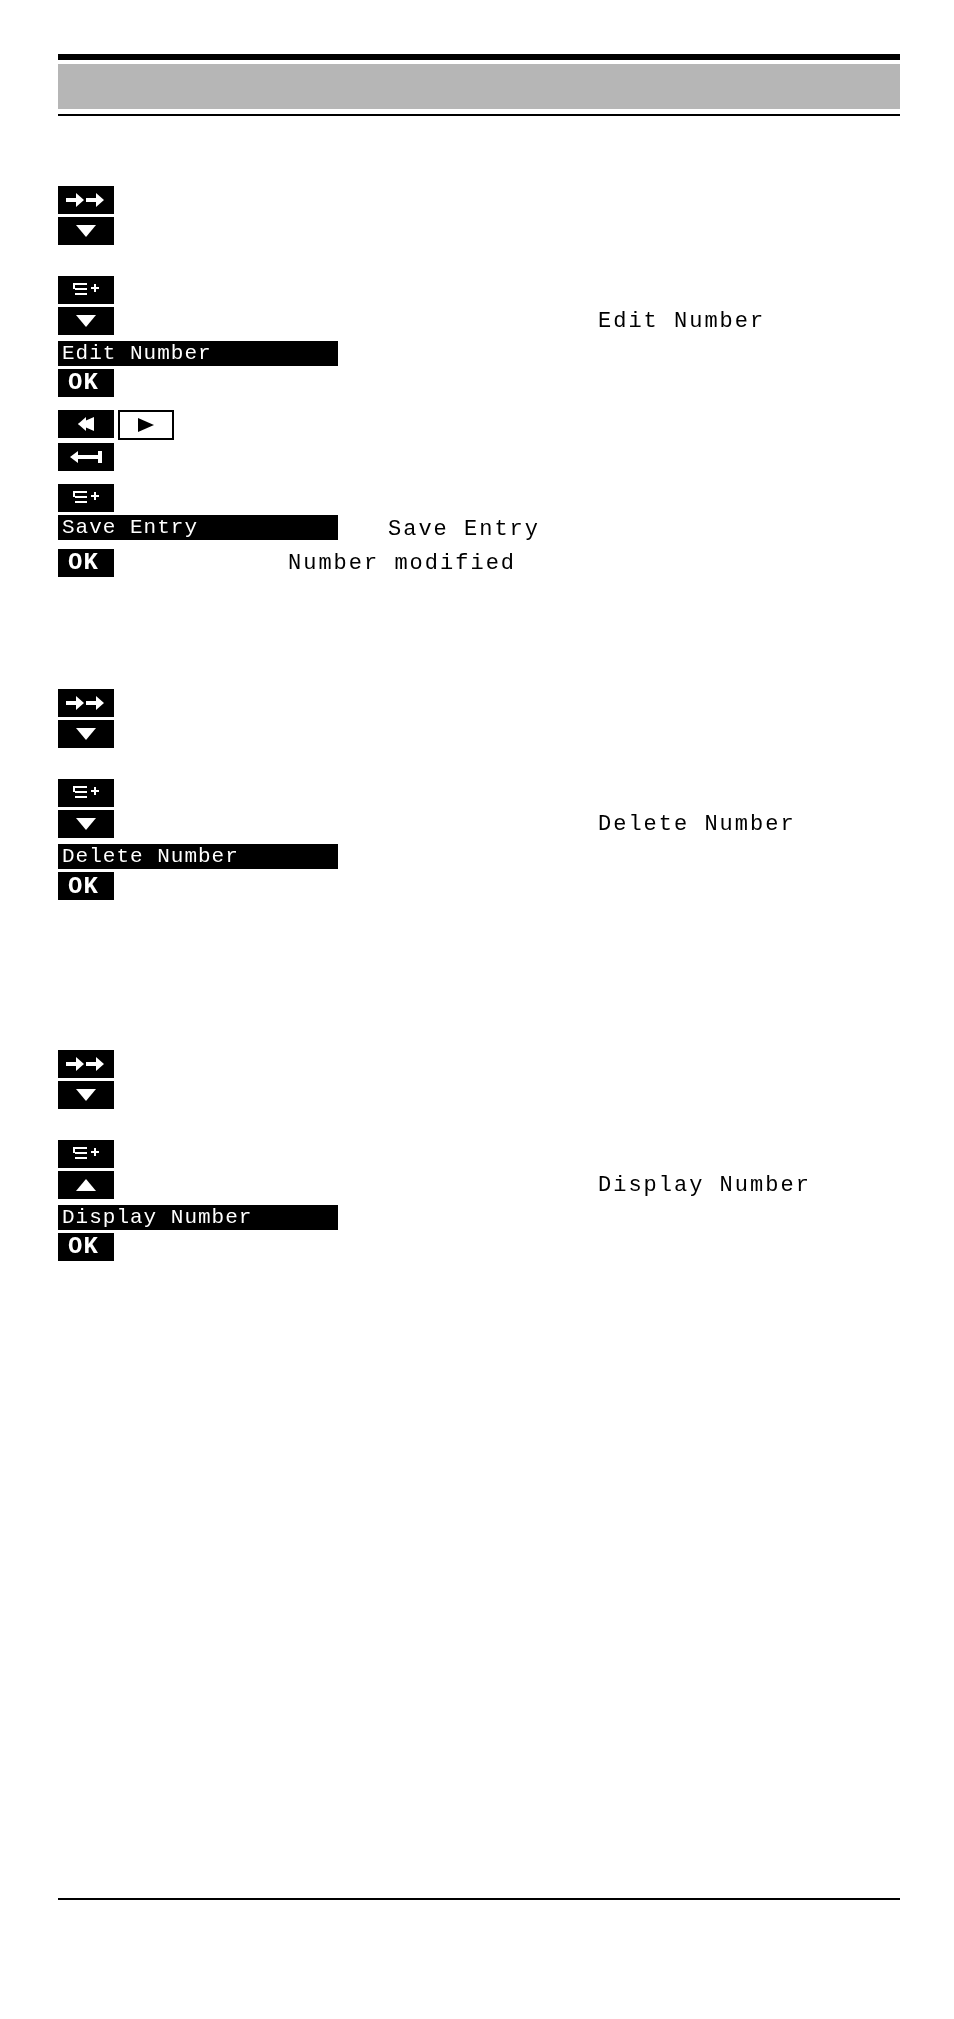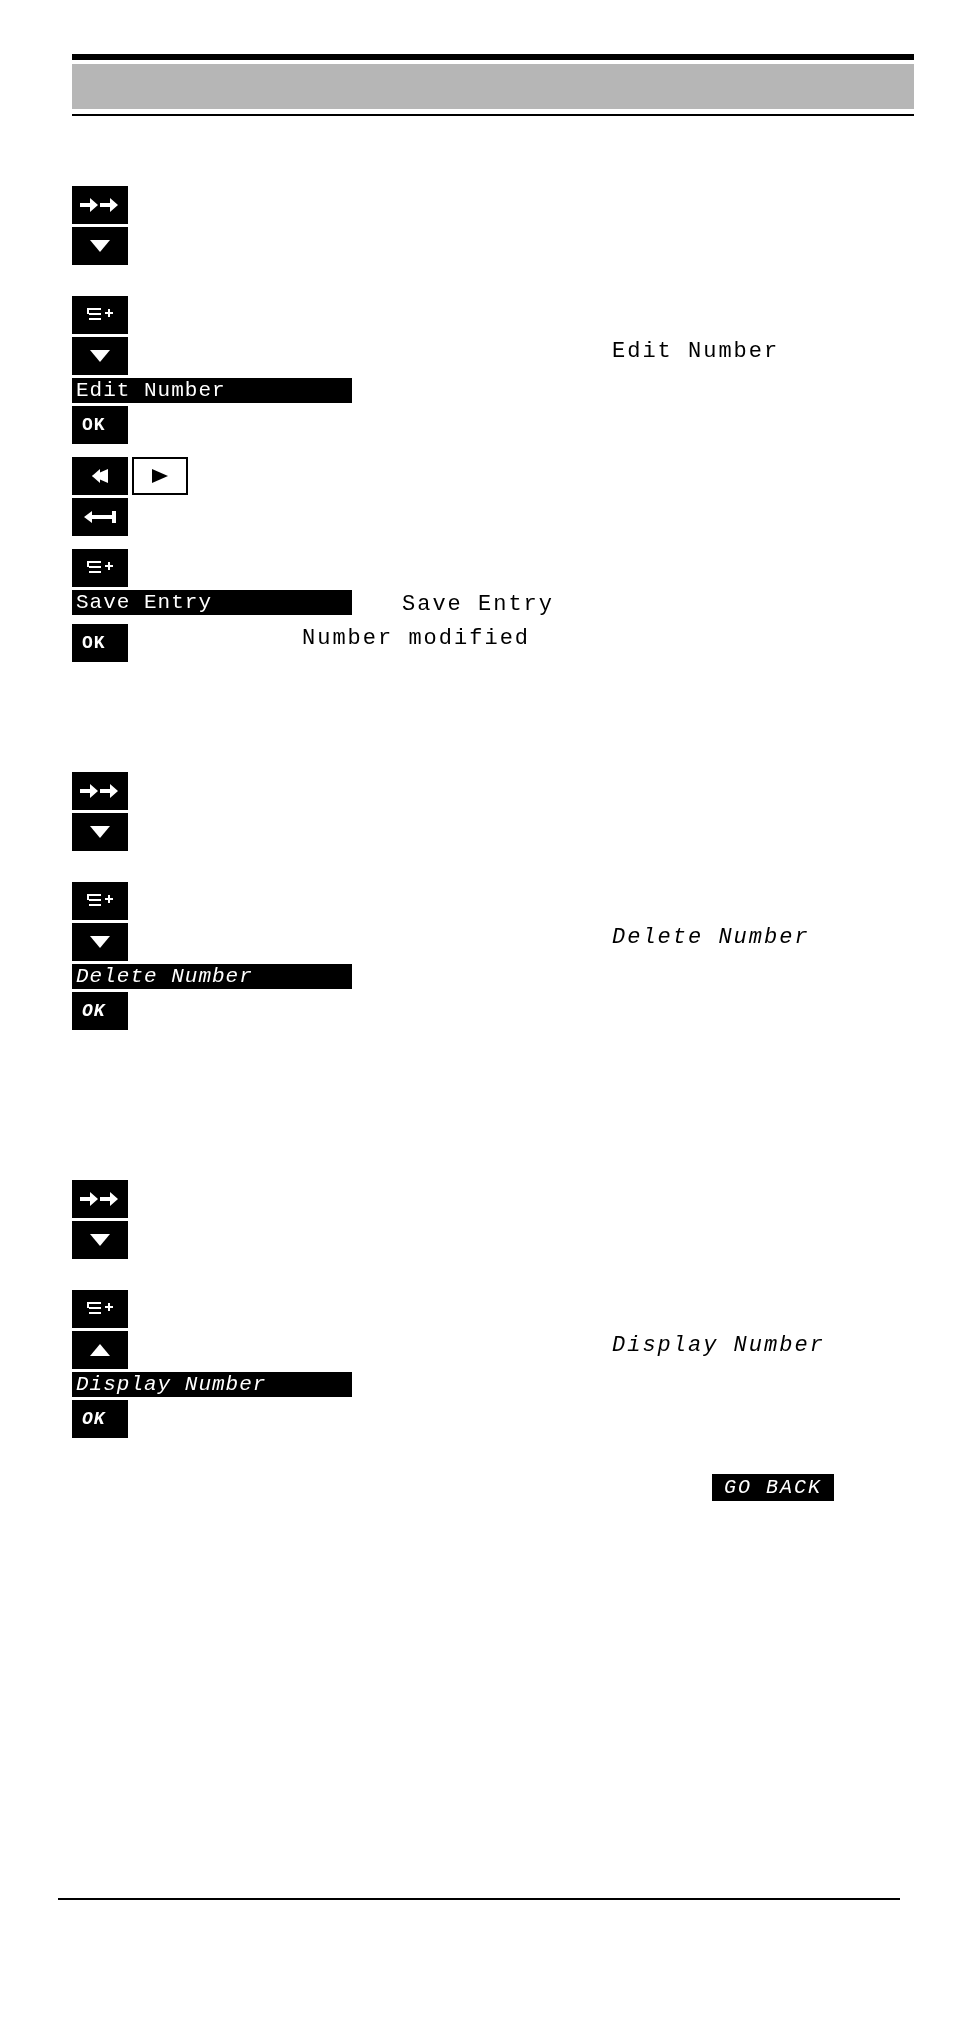--- a/index.html
+++ b/index.html
@@ -5,21 +5,21 @@
   * { margin: 0; padding: 0; box-sizing: border-box; }
   body {
     width: 954px;
     height: 2019px;
     background: #fff;
     font-family: 'Courier New', monospace;
     position: relative;
   }
   .page {
     position: absolute;
-    left: 72px;
+    left: 58px;
     top: 0;
     width: 842px;
   }
   .top-black-bar {
     height: 6px;
     background: #000;
     margin-top: 54px;
   }
   .top-grey-bar {
     height: 45px;
@@ -27,36 +27,36 @@
     margin-top: 4px;
   }
   .thin-line {
     height: 2px;
     background: #000;
     margin-top: 5px;
   }
   .section {
     margin-top: 70px;
   }
-  .section + .section { margin-top: 110px; font-style: italic; }
+  .section + .section { margin-top: 110px; }
   .row {
     display: flex;
     align-items: flex-start;
     margin-bottom: 3px;
   }
   .key {
     display: inline-flex;
     align-items: center;
     justify-content: center;
     background: #000;
     color: #fff;
-    height: 38px;
+    height: 28px;
     min-width: 56px;
     padding: 13px 6px;
-    font-size: 18px;
+    font-size: 24px;
     font-weight: bold;
     letter-spacing: 1px;
     margin-right: 4px;
   }
   .key.ok { padding-left: 10px; justify-content: flex-start; }
   .menu-label {
     display: inline-block;
     background: #000;
     color: #fff;
     font-size: 21px;
@@ -329,21 +329,18 @@
         <div class="display-line">Display Number</div>
       </div>
     </div>
     <div class="row">
       <span class="menu-label">Display Number</span>
     </div>
     <div class="row">
       <span class="key ok">OK</span>
     </div>
 
-    <div class="go-back-row">
-      <span class="go-back">GO BACK</span>
-    </div>
 
   </div>
 
 </div>
 
 <div class="footer-line"></div>
 
 </body></html>

